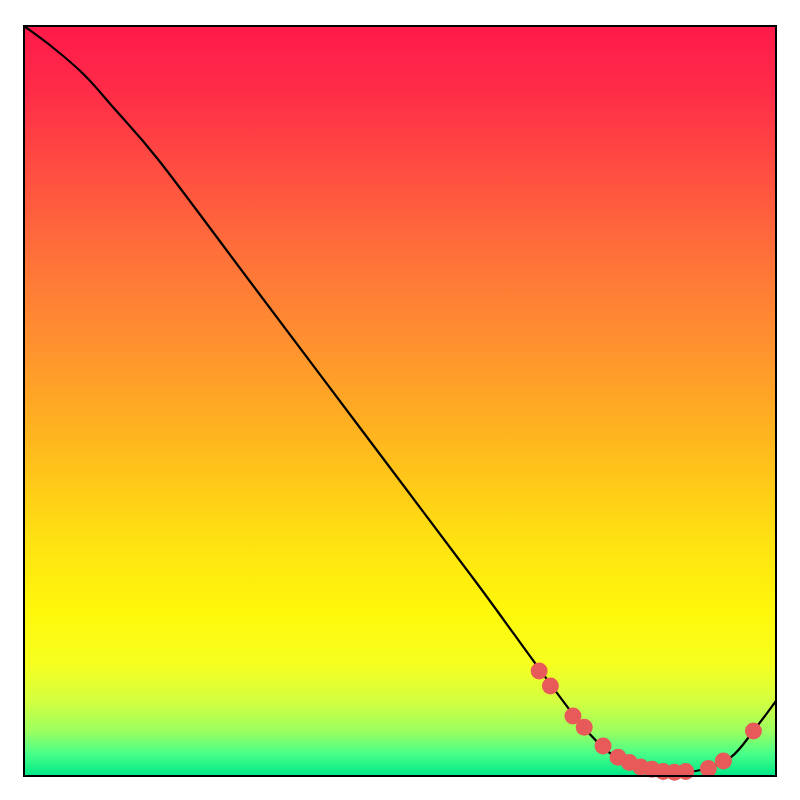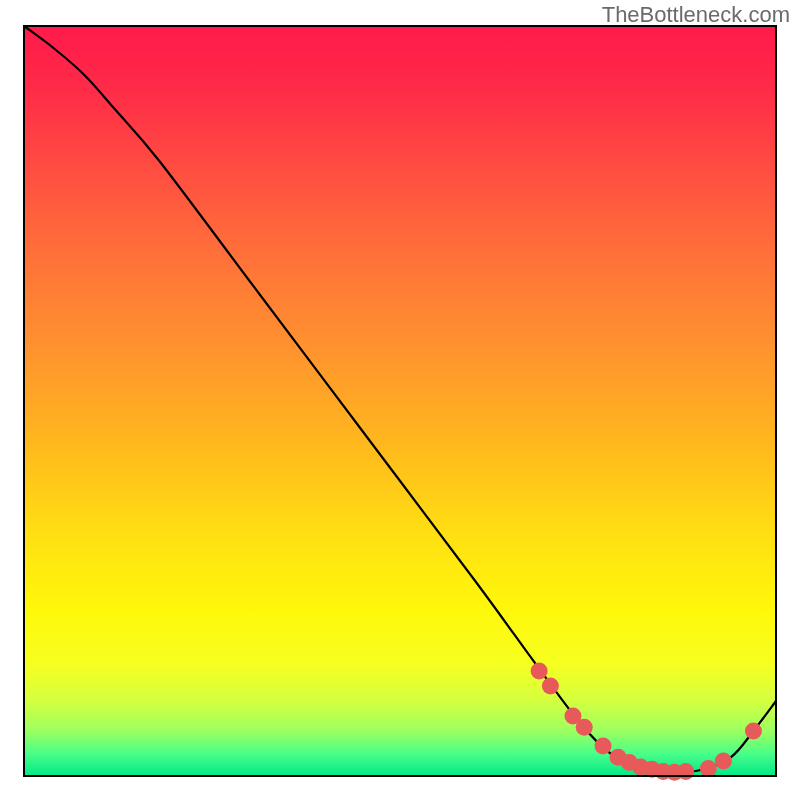--- a/index.html
+++ b/index.html
@@ -63,14 +63,13 @@
         <circle cx="651.92" cy="769.25" r="8.5" fill="#e85a5a"></circle>
         <circle cx="663.1999999999999" cy="771.5" r="8.5" fill="#e85a5a"></circle>
         <circle cx="674.48" cy="772.25" r="8.5" fill="#e85a5a"></circle>
         <circle cx="685.76" cy="771.5" r="8.5" fill="#e85a5a"></circle>
         <circle cx="708.32" cy="768.5" r="8.5" fill="#e85a5a"></circle>
         <circle cx="723.36" cy="761" r="8.5" fill="#e85a5a"></circle>
         <circle cx="753.4399999999999" cy="731" r="8.5" fill="#e85a5a"></circle>
       </g>
     <rect id="plot-border" fill="none" x="24" y="26" width="752" height="750" stroke="#000000" stroke-width="2"></rect>
   </svg>
-  <div class="attribution">TheBottleneck.com</div>
 </div>
 
 </body></html>

